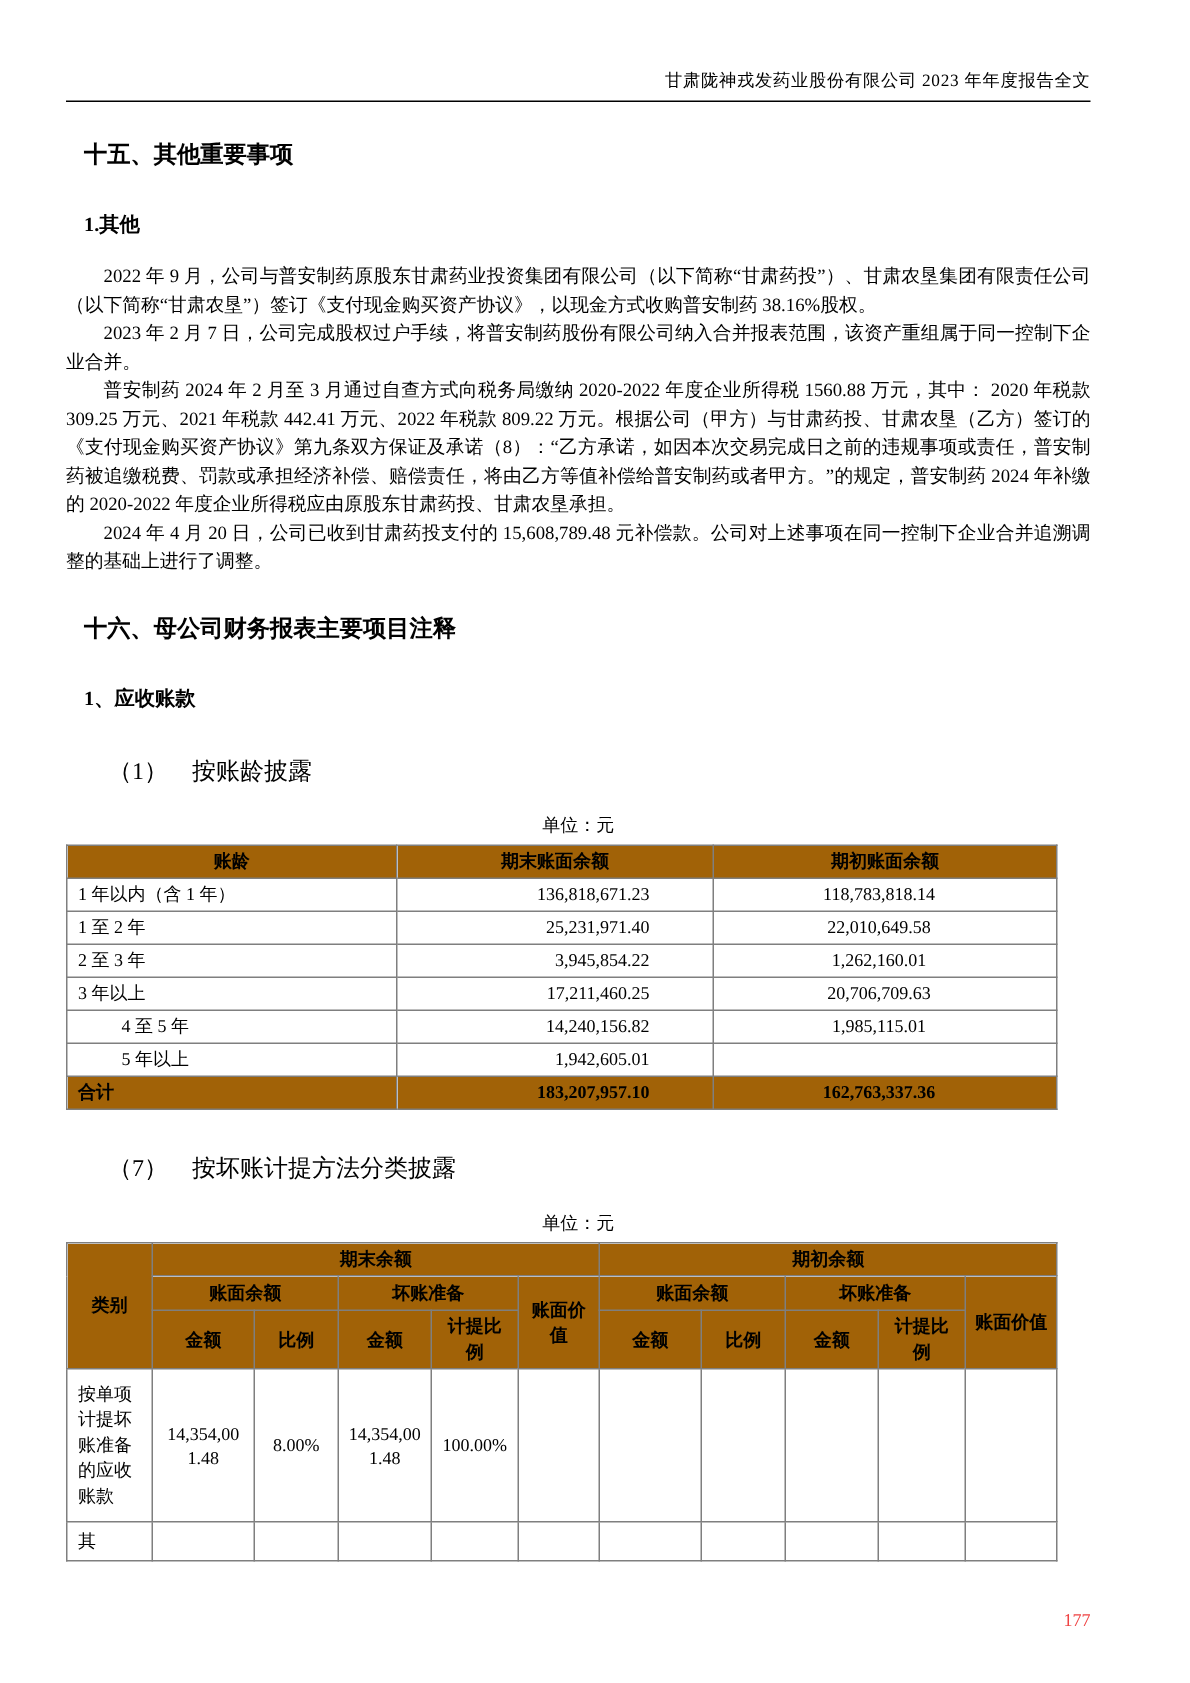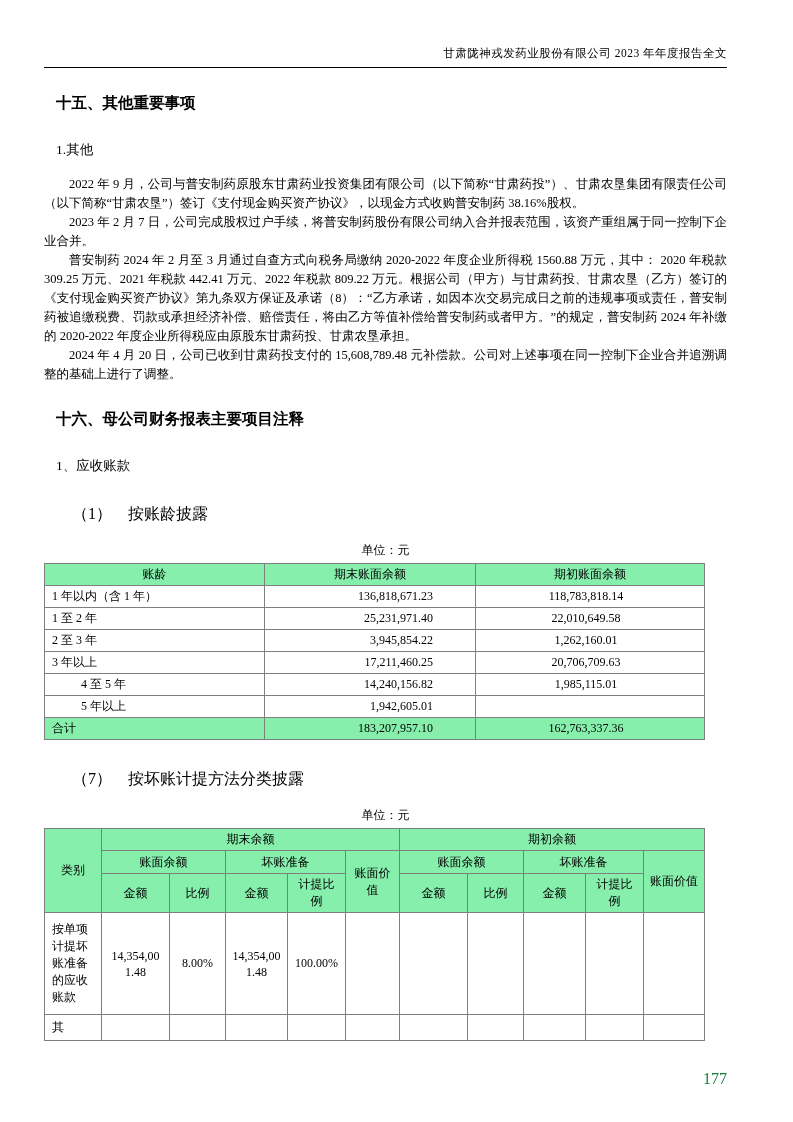--- a/index.html
+++ b/index.html
@@ -23,21 +23,21 @@
     border-bottom: 1.5px solid #000;
     letter-spacing: 0.5px;
   }
   .h-main {
     font-size: 15.5px;
     font-weight: bold;
     margin: 25px 0 0 12px;
   }
   .h-sub {
     font-size: 13.5px;
-    font-weight: normal;
+    font-weight: bold;
     margin: 27px 0 0 12px;
   }
   .h-item {
     font-size: 16px;
     font-weight: normal;
     margin: 29px 0 0 28px;
   }
   .body-text { margin-top: 16px; }
   .body-text p {
     margin: 0;
@@ -56,43 +56,43 @@
     border-collapse: collapse;
     table-layout: fixed;
     font-size: 12px;
   }
   td {
     border: 1px solid #7f7f7f;
     padding: 2px 6px;
     vertical-align: middle;
     overflow: hidden;
   }
-  .gray { background: #86efac; }
+  .gray { background: #a16207; font-weight: bold; }
   .c { text-align: center; }
   
   .t1 td { height: 21px; }
   .t1 .hd { text-align: center; height: 22px; }
   .t1 .lbl { text-align: left; padding-left: 7px; }
   .t1 .ind { padding-left: 36px; }
   .t1 .num-end { text-align: right; padding-right: 42px; }
   .t1 .num-begin { text-align: center; padding-right: 14px; }
   
   .t2 .hr1 td { height: 22px; }
   .t2 .hr2 td { height: 23px; }
   .t2 .hr3 td { height: 38px; }
   .t2 .dr1 td { height: 102px; }
   .t2 .dr2 td { height: 26px; }
   .t2 .cat { text-align: left; padding: 4px 7px; line-height: 17px; }
   .t2 .brk { word-break: break-all; line-height: 16px; }
   .page-number {
     position: absolute;
     right: 66px;
     bottom: 34px;
-    font-size: 16px;
-    color: #15803d;
+    font-size: 12px;
+    color: #ef4444;
   }
 </style>
 </head>
 <body>
 
 <div class="page">
 
   <div class="doc-header">甘肃陇神戎发药业股份有限公司 2023 年年度报告全文</div>
 
   <div class="h-main">十五、其他重要事项</div>

